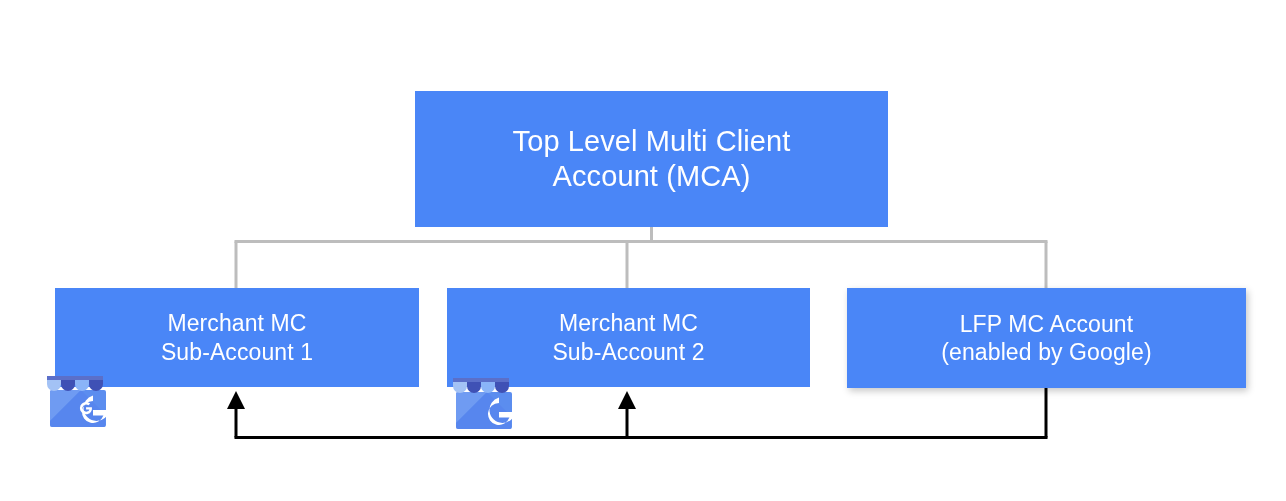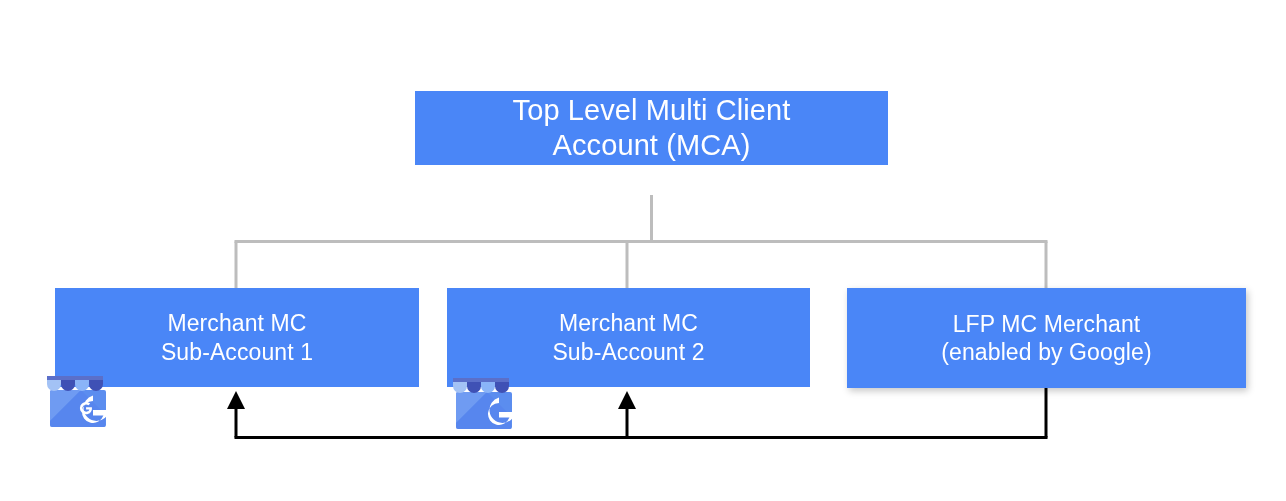--- a/index.html
+++ b/index.html
@@ -44,21 +44,21 @@
     white-space: pre-line;
   }
   .node.shadowed {
     box-shadow: 2px 3px 7px rgba(0,0,0,0.22);
   }
 
   #node-mca {
     left: 415px;
     top: 91px;
     width: 473px;
-    height: 74px;
+    height: 136px;
     font-size: 29px;
   }
   #node-sub1 {
     left: 55px;
     top: 288px;
     width: 364px;
     height: 99px;
     font-size: 23px;
   }
   #node-sub2 {
@@ -114,21 +114,21 @@
 
   <div class="node" id="node-mca" style="background:#4a86f7;">Top Level Multi Client
 Account (MCA)</div>
 
   <div class="node" id="node-sub1" style="background:#4a86f7;">Merchant MC
 Sub-Account 1</div>
 
   <div class="node" id="node-sub2" style="background:#4a86f7;">Merchant MC
 Sub-Account 2</div>
 
-  <div class="node shadowed" id="node-lfp" style="background:#4a86f7;">LFP MC Merchant
+  <div class="node shadowed" id="node-lfp" style="background:#4a86f7;">LFP MC Account
 (enabled by Google)</div>
 
   <svg class="gmb-icon" id="gmb-icon-1" viewBox="0 0 74 62" xmlns="http://www.w3.org/2000/svg">
     <defs>
       <clipPath id="clipBody1">
           <rect x="9" y="22" width="56" height="37" rx="2"></rect>
         </clipPath>
     </defs>
 
     <rect x="9" y="22" width="56" height="37" rx="2" fill="#5b8def"></rect>

